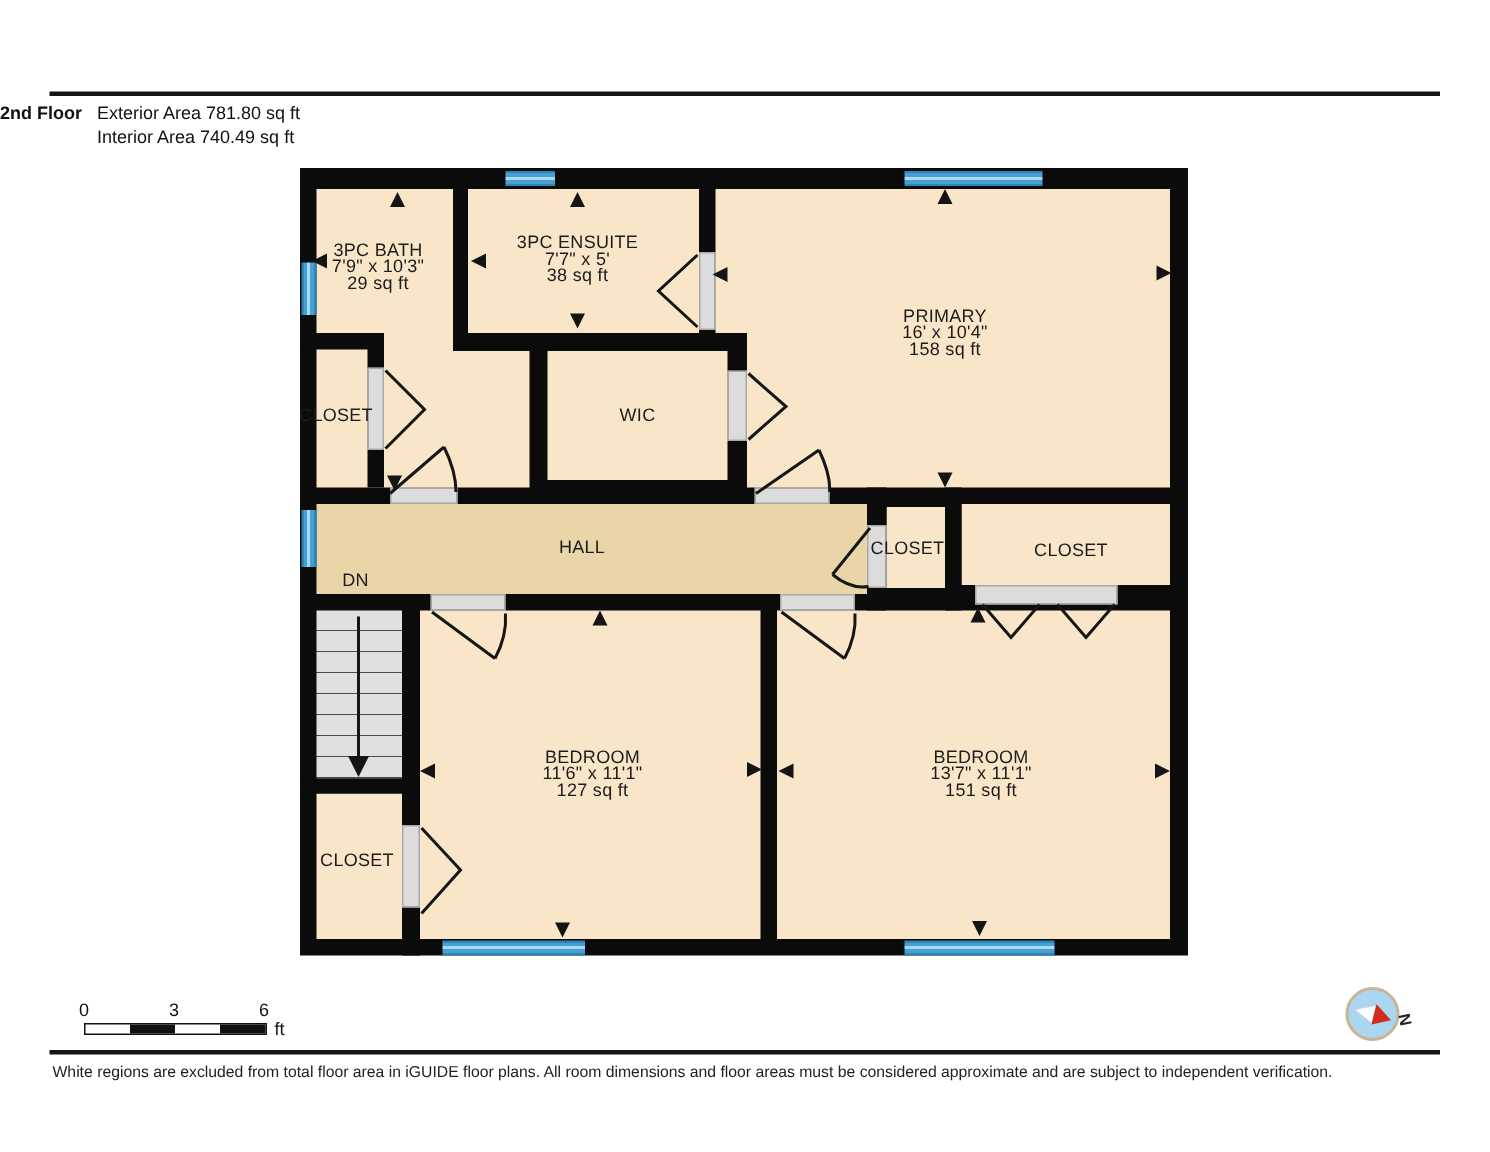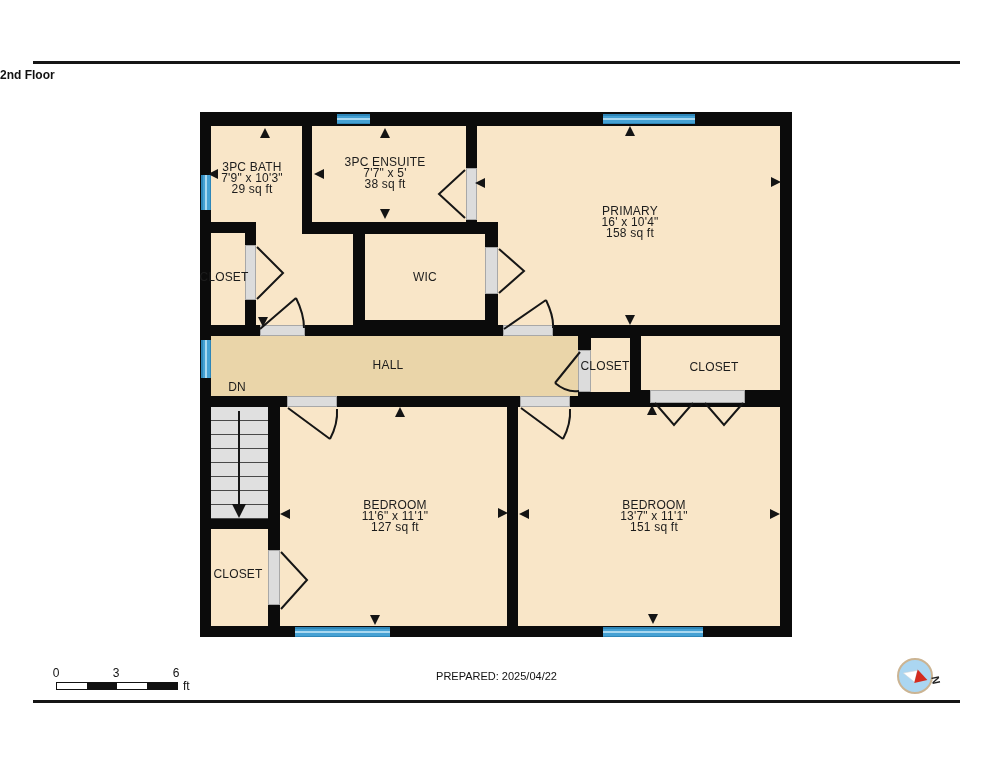--- a/index.html
+++ b/index.html
@@ -47,20 +47,24 @@
 </style>
 </head>
 <body>
 
 <div class="page">
 
   <div class="rule" style="top:61px;"></div>
 
   <div class="floorinfo">
     <div class="flabel">2nd Floor</div>
+    <div class="fvals">
+      <div>Exterior Area 781.80 sq ft</div>
+      <div>Interior Area 740.49 sq ft</div>
+    </div>
   </div>
 
   <div class="plan">
 
     <div class="fill" style="left:11px;top:14px;width:91px;height:199px;"></div>
     <div class="fill" style="left:102px;top:122px;width:51px;height:91px;"></div>
     <div class="fill" style="left:112px;top:14px;width:154px;height:96px;"></div>
     <div class="fill" style="left:277px;top:14px;width:303px;height:96px;"></div>
     <div class="fill" style="left:298px;top:110px;width:282px;height:103px;"></div>
     <div class="fill" style="left:165px;top:122px;width:120px;height:86px;"></div>
@@ -182,25 +186,25 @@
       <span>151 sq ft</span>
     </div>
   </div>
 
   <span class="scale-num" style="left:49px;">0</span>
   <span class="scale-num" style="left:109px;">3</span>
   <span class="scale-num" style="left:169px;">6</span>
   <div class="scalebar"></div>
   <span class="scale-unit">ft</span>
 
-  <div class="prepared">PREPARED: 2025/04/22</div>
 
   <div class="compass">
     <svg class="needle" width="28" height="28" viewBox="0 0 28 28">
       <polygon points="2,14 15,8 15,20" fill="#ffffff" stroke="#d8d8d8" stroke-width="0.5"></polygon>
       <polygon points="15,7 27,15 15,21" fill="#d42b1e"></polygon>
     </svg>
     <span class="north">N</span>
   </div>
 
   <div class="rule" style="top:700px;"></div>
+  <div class="disclaimer">White regions are excluded from total floor area in iGUIDE floor plans. All room dimensions and floor areas must be considered approximate and are subject to independent verification.</div>
 
 </div>
 
 </body></html>

